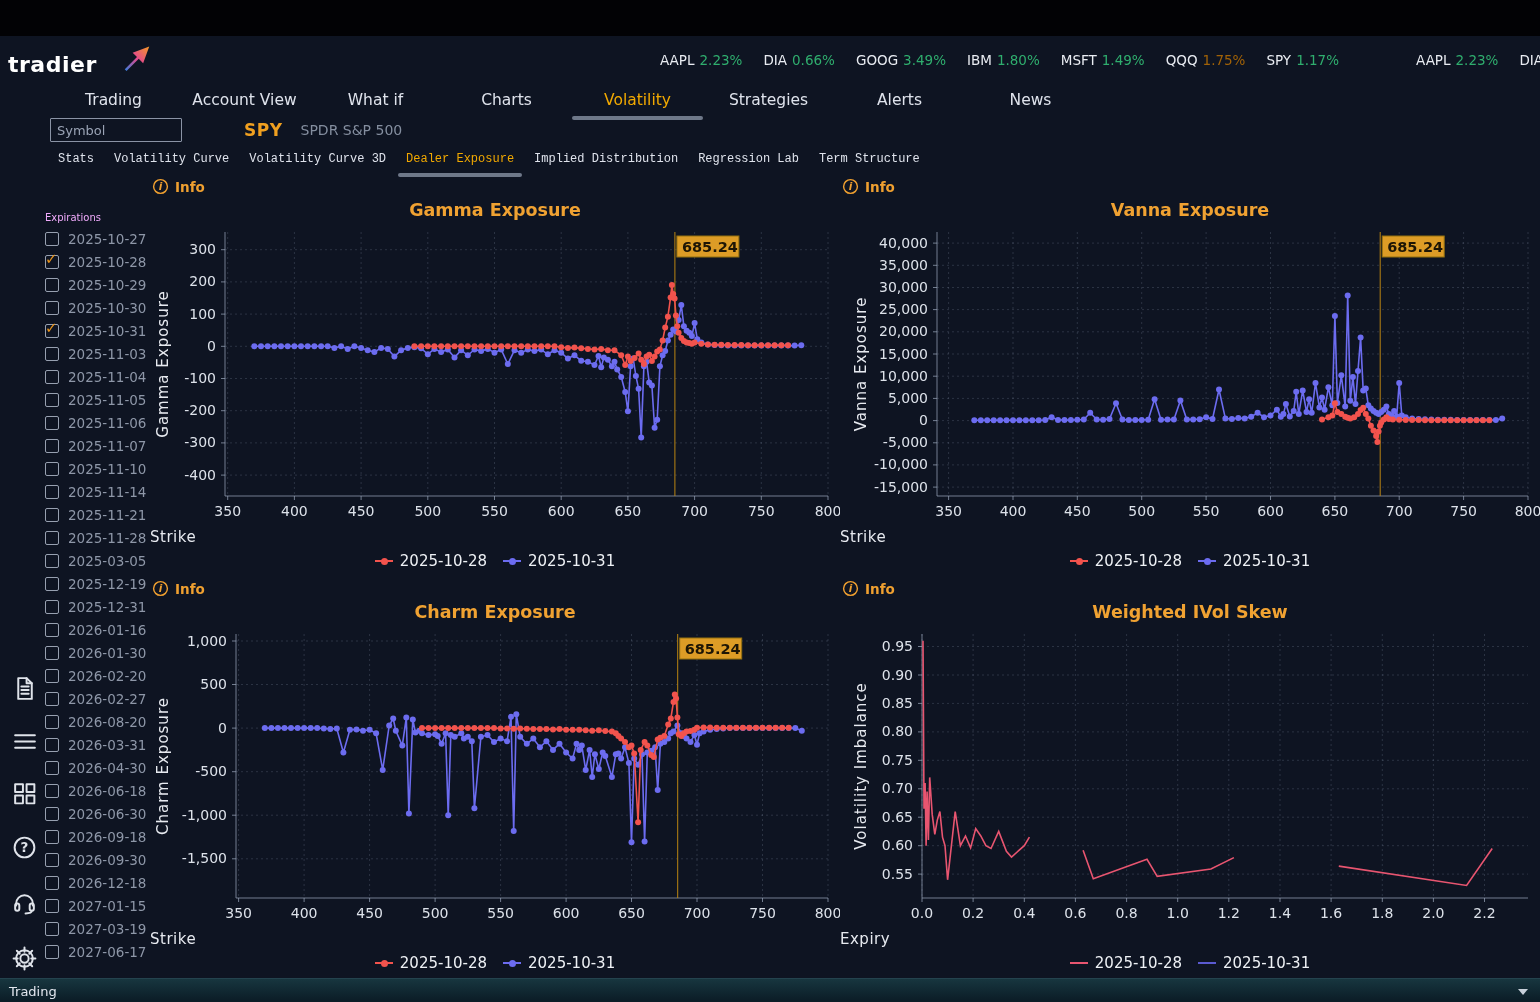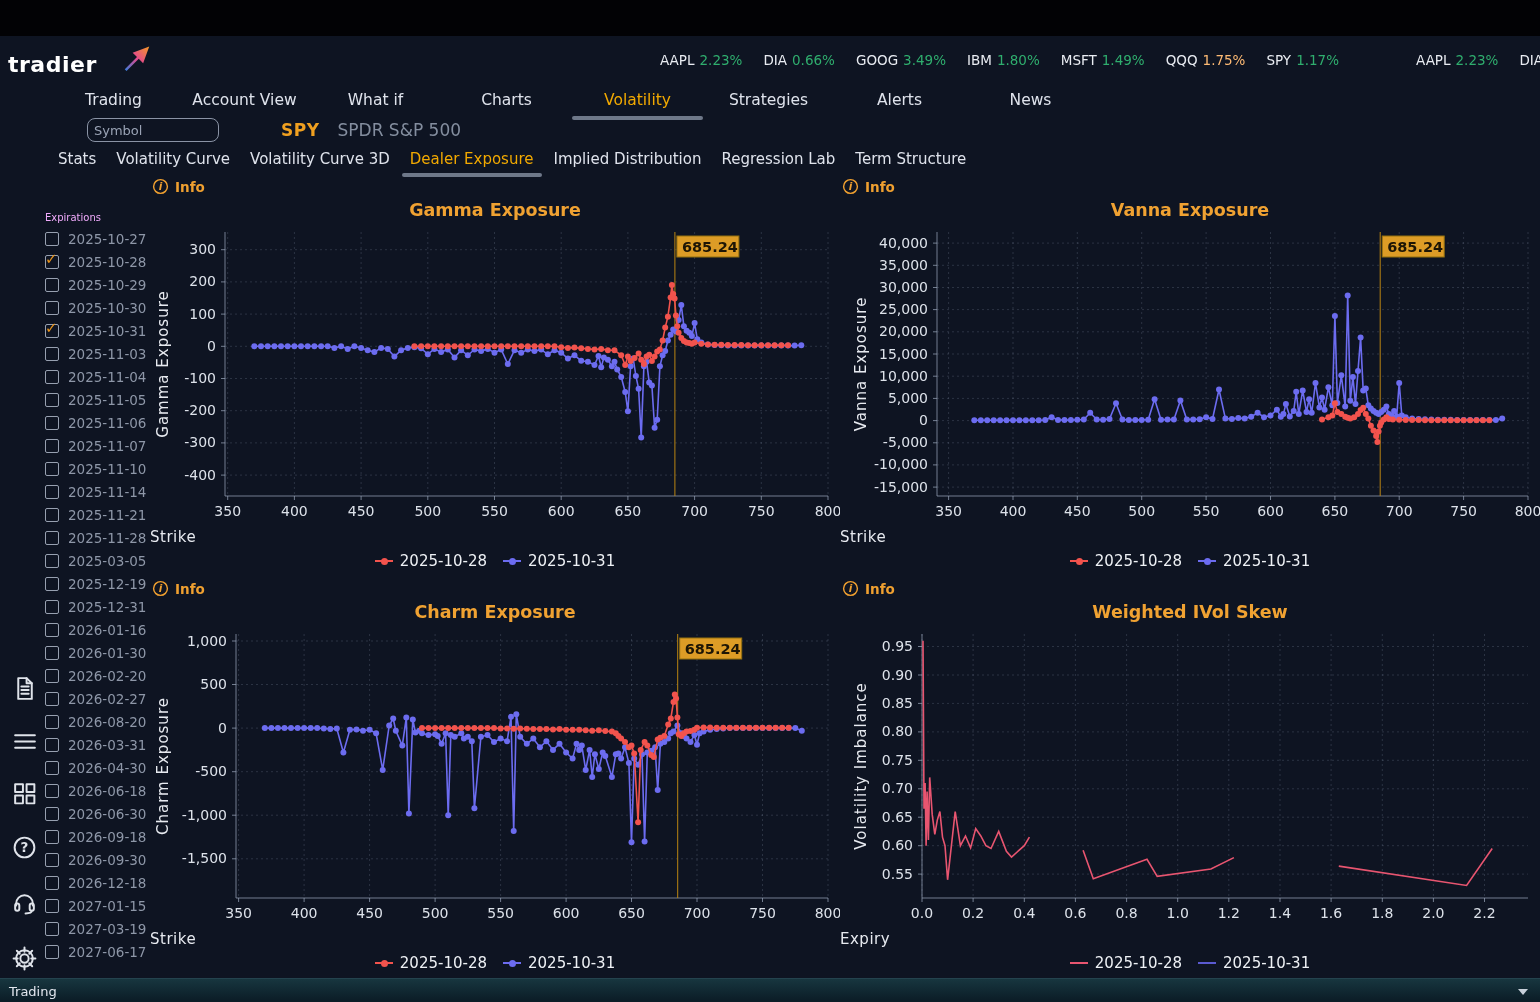--- a/index.html
+++ b/index.html
@@ -18,27 +18,27 @@
   .tick-item .tsym{color:#e9ecf2;font-weight:500;}
   .tick-item .tpct{margin-left:5px;}
   .tick-gap{margin-left:56px;}
   
   #main-nav{left:48px;top:86px;height:32px;display:flex;}
   .nav-tab{width:131px;text-align:center;font-size:15.5px;color:#dfe3ec;line-height:28px;position:relative;cursor:pointer;}
   .nav-tab.active{color:#f2a900;font-weight:500;}
   .nav-tab.active::after{content:"";position:absolute;left:0;right:0;bottom:-2px;height:4px;background:#6e7889;border-radius:2px;}
   
   #symbol-row{left:50px;top:117px;height:26px;display:flex;align-items:center;}
-  .symbol-input{width:118px;height:20px;background:transparent;border:1px solid #8a93a5;border-radius:8px;color:#dfe3ec;font-size:13px;padding:1px 6px;outline:none;font-family:inherit;margin-left:37px;}
+  .symbol-input{width:118px;height:20px;background:transparent;border:1px solid #8a93a5;border-radius:1px;color:#dfe3ec;font-size:13px;padding:1px 6px;outline:none;font-family:inherit;}
   .symbol-input::placeholder{color:#9aa3b5;}
   #sym-ticker{margin-left:62px;font-size:17px;font-weight:bold;color:#f0a020;letter-spacing:.5px;}
-  #sym-name{margin-left:18px;font-size:17px;color:#848e9f;}
+  #sym-name{margin-left:18px;font-size:14px;color:#848e9f;}
   
   #sub-nav{left:50px;top:148px;height:26px;display:flex;gap:4px;}
-  .sub-tab{padding:0 8px;font-size:15px;color:#dfe3ec;line-height:22px;position:relative;cursor:pointer;}
+  .sub-tab{padding:0 8px;font-size:12px;color:#dfe3ec;line-height:22px;position:relative;cursor:pointer;font-family:Liberation Mono, monospace;}
   .sub-tab.active{color:#f2a900;}
   .sub-tab.active::after{content:"";position:absolute;left:0;right:0;bottom:-3px;height:4px;background:#6e7889;border-radius:2px;}
   
   #expirations{left:45px;top:212px;width:132px;}
   #exp-title{font-size:10px;color:#f0abfc;margin-bottom:4px;}
   .exp-item{display:flex;align-items:center;height:23px;cursor:pointer;}
   .exp-box{width:12px;height:12px;border:1.5px solid #97a0b0;border-radius:2px;margin-right:9px;position:relative;flex:none;}
   .exp-box.checked::after{content:"✓";position:absolute;left:-1px;top:-6px;font-size:15px;font-weight:bold;color:#e8941c;}
   .exp-label{font-size:13.5px;color:#8e97a8;}
   
@@ -84,21 +84,21 @@
     <path d="M5 19 L12 12 L9.5 9.5 L19 6 L15.5 15.5 L13 13 L6 20 Z" fill="url(#lg)"></path>
   </svg>
 </div>
 
 <div class="abs" id="ticker">
     <span class="tick-item"><span class="tsym">AAPL</span><span class="tpct" style="color: rgb(47, 174, 110);">2.23%</span></span>
     <span class="tick-item"><span class="tsym">DIA</span><span class="tpct" style="color: rgb(47, 174, 110);">0.66%</span></span>
     <span class="tick-item"><span class="tsym">GOOG</span><span class="tpct" style="color: rgb(47, 174, 110);">3.49%</span></span>
     <span class="tick-item"><span class="tsym">IBM</span><span class="tpct" style="color: rgb(47, 174, 110);">1.80%</span></span>
     <span class="tick-item"><span class="tsym">MSFT</span><span class="tpct" style="color: rgb(47, 174, 110);">1.49%</span></span>
-    <span class="tick-item"><span class="tsym">QQQ</span><span class="tpct" style="color: #fdba74;">1.75%</span></span>
+    <span class="tick-item"><span class="tsym">QQQ</span><span class="tpct" style="color: #a16207;">1.75%</span></span>
     <span class="tick-item"><span class="tsym">SPY</span><span class="tpct" style="color: rgb(47, 174, 110);">1.17%</span></span>
     <span class="tick-item tick-gap"><span class="tsym">AAPL</span><span class="tpct" style="color: rgb(47, 174, 110);">2.23%</span></span>
     <span class="tick-item"><span class="tsym">DIA</span></span>
   </div>
 
 <div class="abs" id="main-nav">
     <div class="nav-tab">Trading</div>
     <div class="nav-tab">Account View</div>
     <div class="nav-tab">What if</div>
     <div class="nav-tab">Charts</div>

